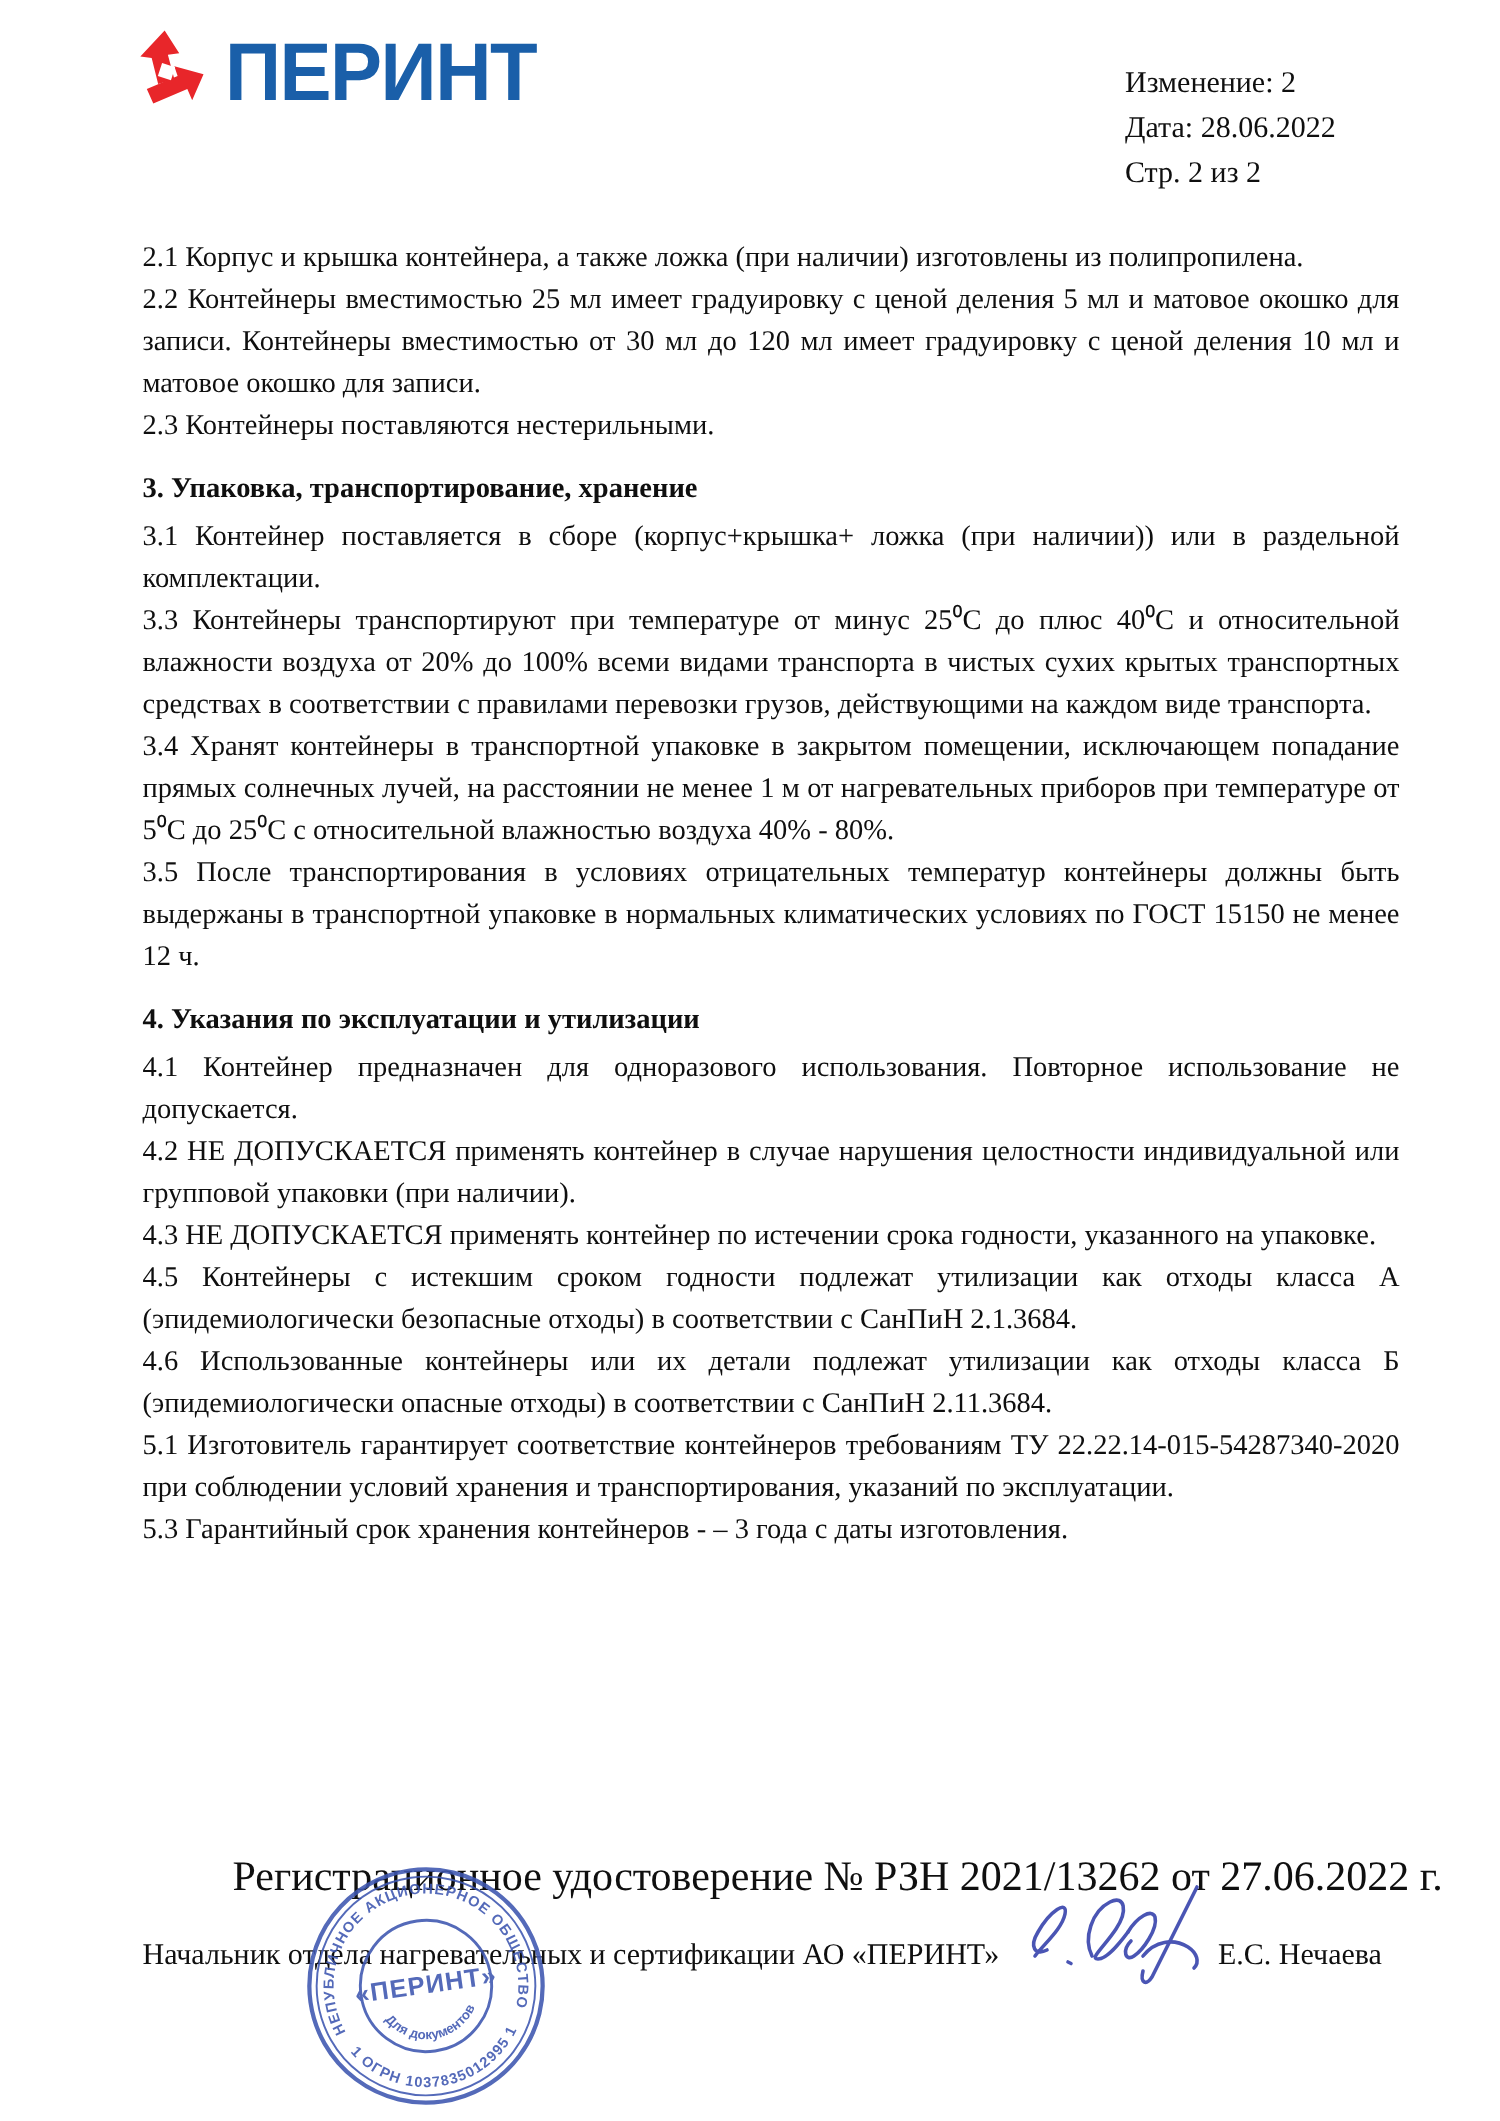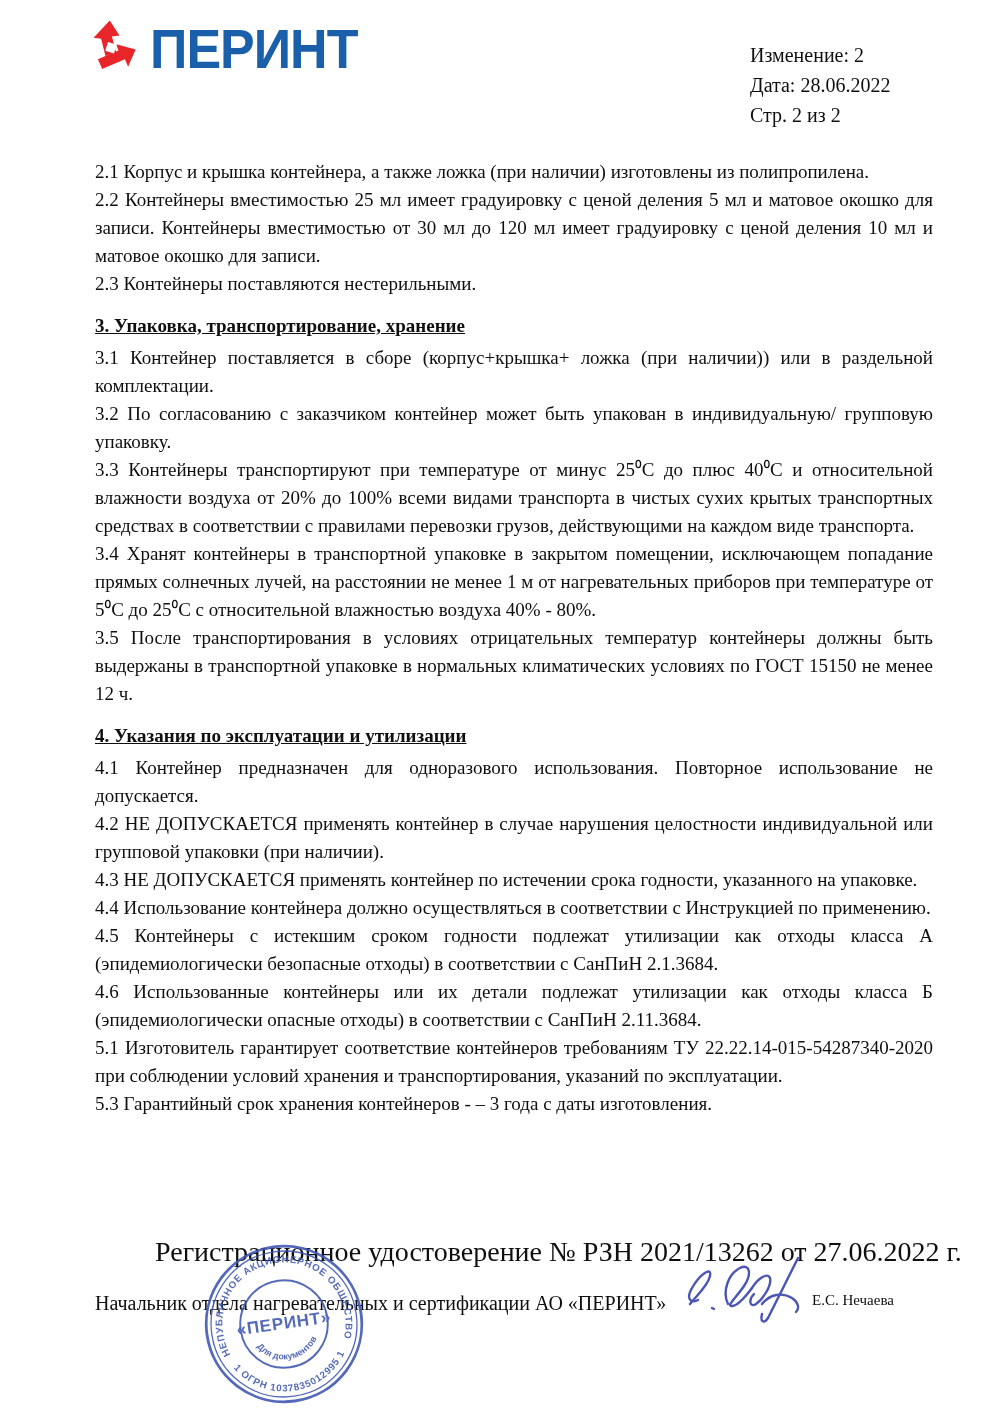--- a/index.html
+++ b/index.html
@@ -28,28 +28,28 @@
     font-size:20px;line-height:30px;font-family:Liberation Serif, serif;
   }
   
   .doc-body{
     position:absolute;left:95px;top:118px;width:838px;
     font-size:19px;line-height:28px;
     text-align:justify;
     margin-top:40px;
   }
   .doc-body p{margin:0;}
-  .doc-body p.h{font-weight:bold;margin-top:14px;margin-bottom:4px;text-align:left;text-decoration:underline;}
+  .doc-body p.h{font-weight:bold;margin-top:14px;margin-bottom:4px;text-align:left;}
   
   .reg-line{
     position:absolute;left:155px;top:1236px;
     font-size:28px;
   }
   .signer-title{position:absolute;left:95px;top:1292px;font-size:20px;}
-  .signer-name{position:absolute;left:812px;top:1292px;font-size:15px;}
+  .signer-name{position:absolute;left:812px;top:1292px;font-size:20px;}
   .signature-svg{position:absolute;left:676px;top:1252px;width:140px;height:78px;}
   .stamp-svg{
     position:absolute;left:203px;top:1243px;width:162px;height:162px;
     transform:rotate(-8deg);
     opacity:.88;
   }
   .stamp-text{font-family:"Liberation Sans", sans-serif;font-weight:bold;}
 </style>
 </head>
 <body>
@@ -75,29 +75,27 @@
     <div>Дата: 28.06.2022</div>
     <div>Стр. 2 из 2</div>
   </div>
 
   <div class="doc-body">
     <p>2.1 Корпус и крышка контейнера, а также ложка (при наличии) изготовлены из полипропилена.</p>
     <p>2.2 Контейнеры вместимостью 25 мл имеет градуировку с ценой деления 5 мл и матовое окошко для записи. Контейнеры вместимостью от 30 мл до 120 мл имеет градуировку с ценой деления 10 мл и матовое окошко для записи.</p>
     <p>2.3 Контейнеры поставляются нестерильными.</p>
     <p class="h">3. Упаковка, транспортирование, хранение</p>
     <p>3.1 Контейнер поставляется в сборе (корпус+крышка+ ложка (при наличии)) или в раздельной комплектации.</p>
-    <p>3.2 По согласованию с заказчиком контейнер может быть упакован в индивидуальную/ групповую упаковку.</p>
     <p>3.3 Контейнеры транспортируют при температуре от минус 25⁰С до плюс 40⁰С и относительной влажности воздуха от 20% до 100% всеми видами транспорта в чистых сухих крытых транспортных средствах в соответствии с правилами перевозки грузов, действующими на каждом виде транспорта.</p>
     <p>3.4 Хранят контейнеры в транспортной упаковке в закрытом помещении, исключающем попадание прямых солнечных лучей, на расстоянии не менее 1 м от нагревательных приборов при температуре от 5⁰С до 25⁰С с относительной влажностью воздуха 40% - 80%.</p>
     <p>3.5 После транспортирования в условиях отрицательных температур контейнеры должны быть выдержаны в транспортной упаковке в нормальных климатических условиях по ГОСТ 15150 не менее 12 ч.</p>
     <p class="h">4. Указания по эксплуатации и утилизации</p>
     <p>4.1 Контейнер предназначен для одноразового использования. Повторное использование не допускается.</p>
     <p>4.2 НЕ ДОПУСКАЕТСЯ применять контейнер в случае нарушения целостности индивидуальной или групповой упаковки  (при наличии).</p>
     <p>4.3 НЕ ДОПУСКАЕТСЯ применять контейнер по истечении срока годности, указанного на упаковке.</p>
-    <p>4.4 Использование контейнера должно осуществляться в соответствии с Инструкцией по применению.</p>
     <p>4.5 Контейнеры с истекшим сроком годности подлежат утилизации как отходы класса А (эпидемиологически безопасные отходы) в соответствии с  СанПиН 2.1.3684.</p>
     <p>4.6 Использованные контейнеры или их детали подлежат утилизации как отходы класса Б (эпидемиологически опасные отходы) в соответствии с  СанПиН 2.11.3684.</p>
     <p>5.1 Изготовитель гарантирует соответствие контейнеров требованиям ТУ 22.22.14-015-54287340-2020  при соблюдении  условий хранения и транспортирования, указаний по эксплуатации.</p>
     <p>5.3 Гарантийный срок хранения контейнеров - – 3 года с даты изготовления.</p>
   </div>
 
   <div class="reg-line">Регистрационное удостоверение № РЗН 2021/13262 от 27.06.2022 г.</div>
 
   <div class="signer-title">Начальник отдела нагревательных и сертификации АО «ПЕРИНТ»</div>
   <div class="signer-name">Е.С. Нечаева</div>

